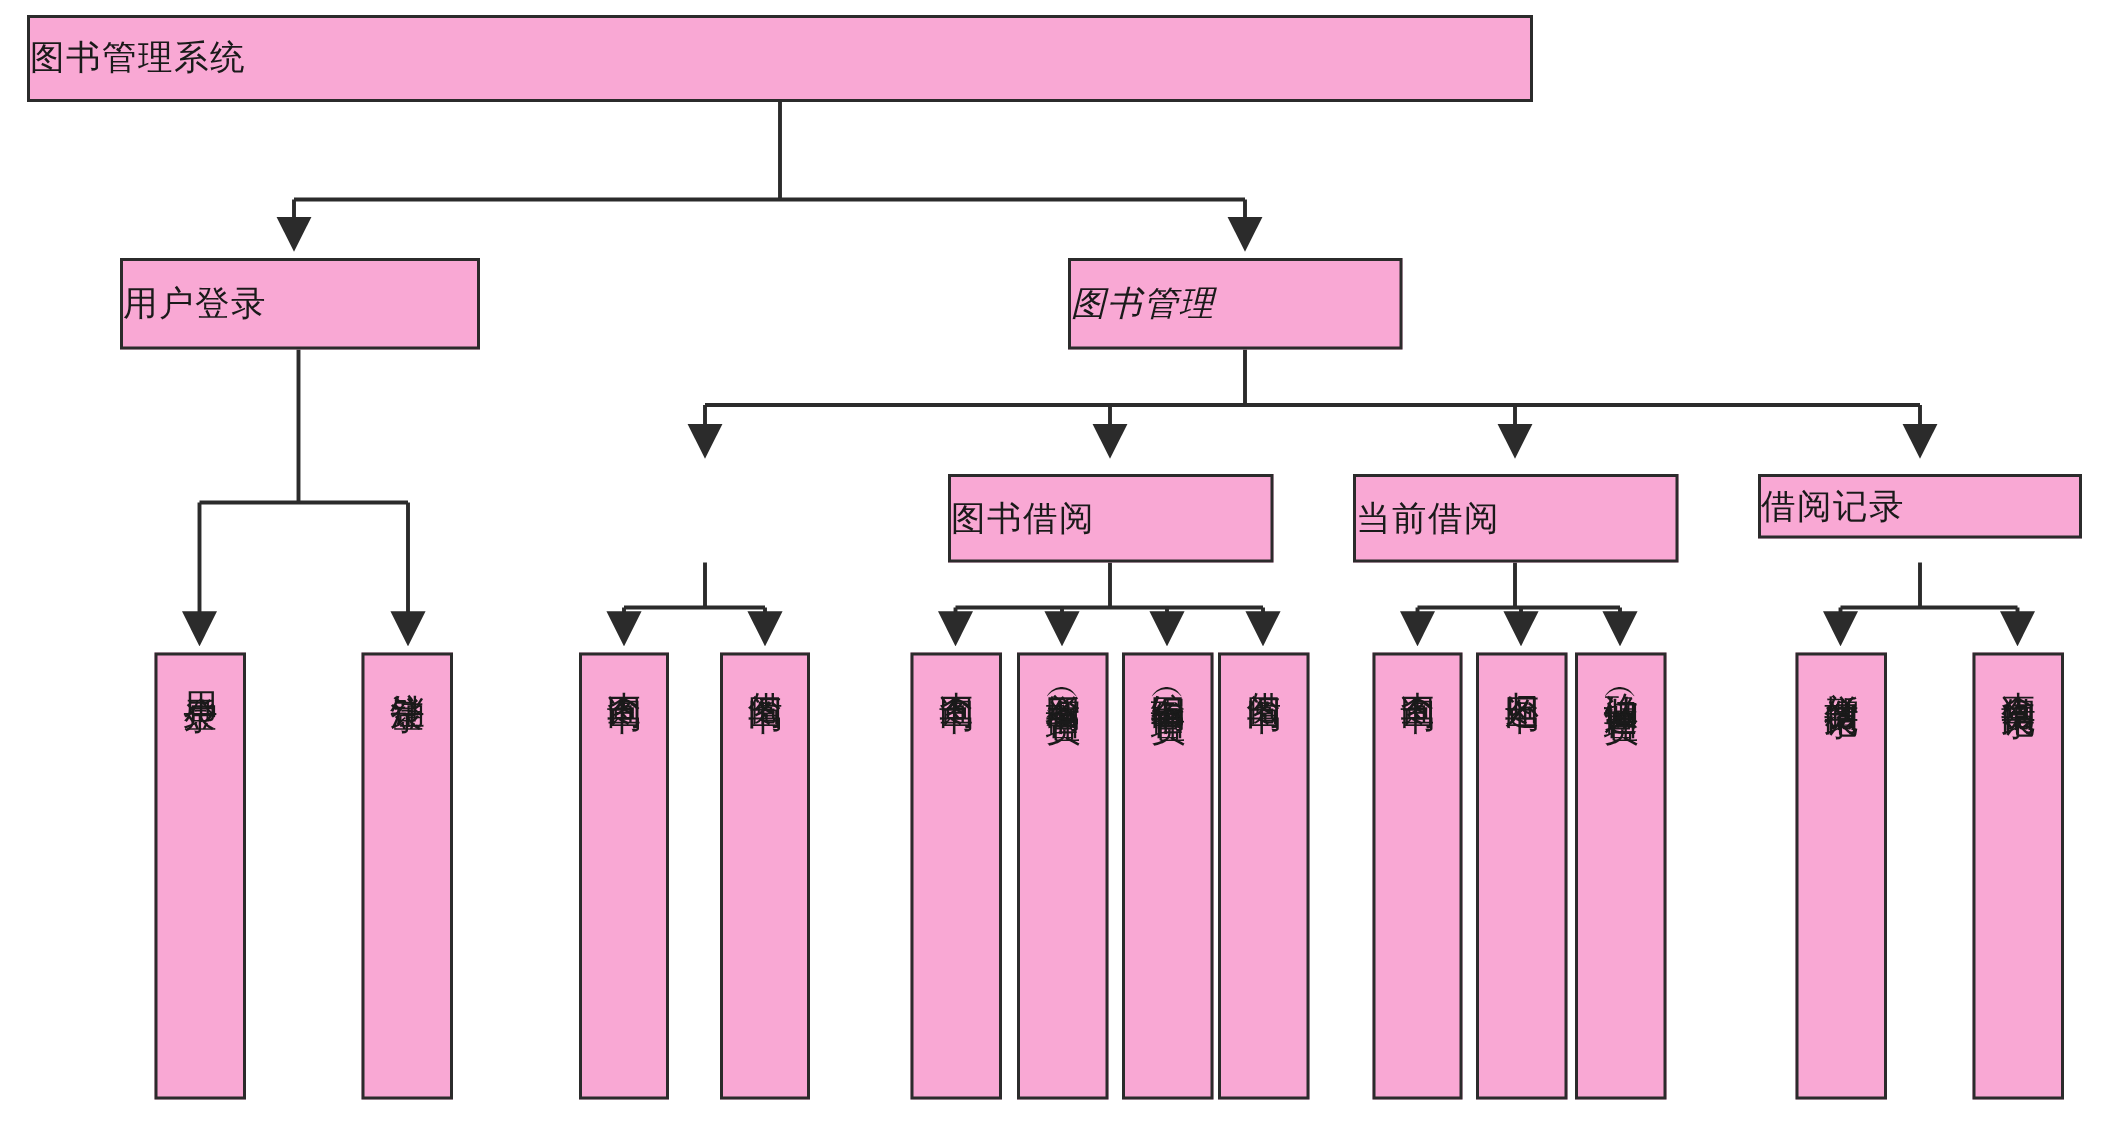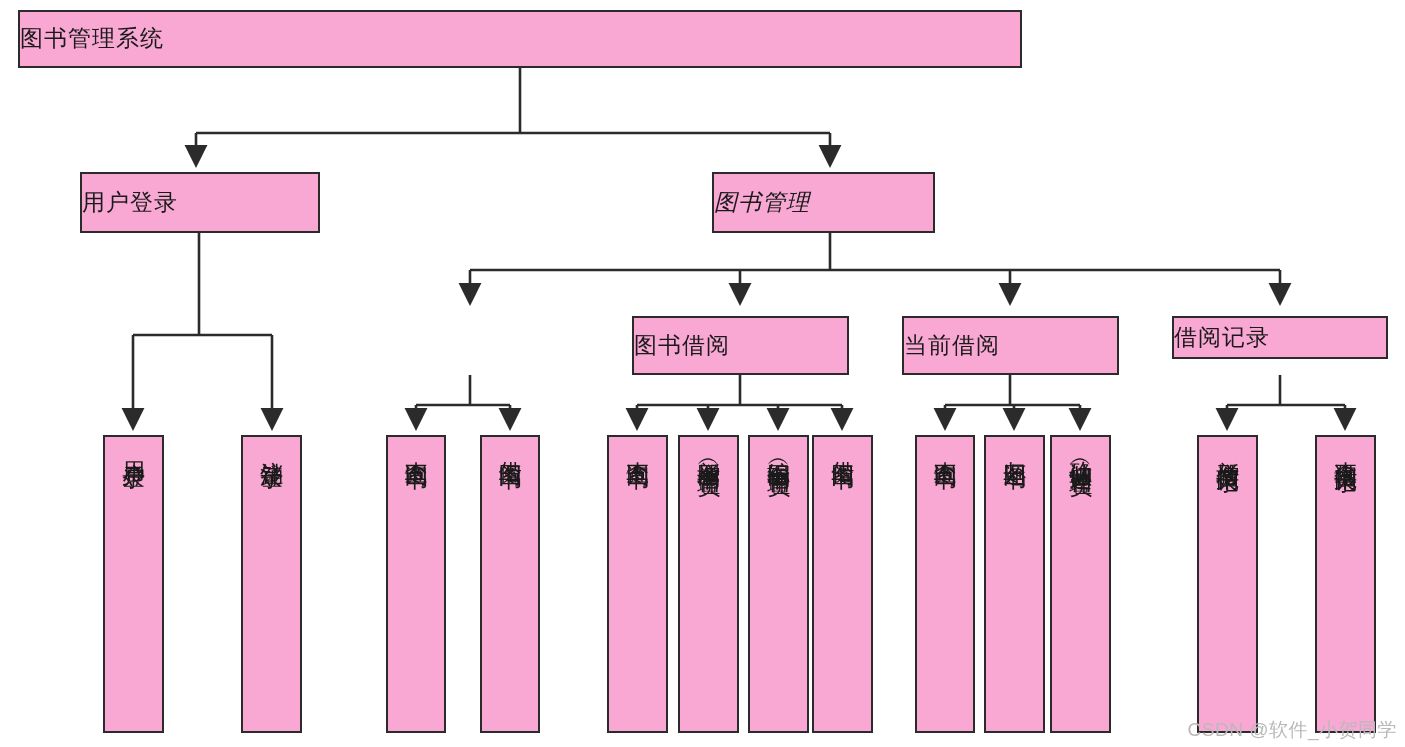--- a/index.html
+++ b/index.html
@@ -178,15 +178,14 @@
     <span class="vlabel">确认归还（管理员）</span>
   </div>
 
   <div class="node vert" style="left:1197px; top:435px; width:61px; height:298px;">
     <span class="vlabel">新增借阅记录</span>
   </div>
   <div class="node vert" style="left:1315px; top:435px; width:61px; height:298px;">
     <span class="vlabel">查询借阅记录</span>
   </div>
 
-  <div class="watermark">CSDN @软件_小贺同学</div>
 
 </div>
 
 </body></html>

